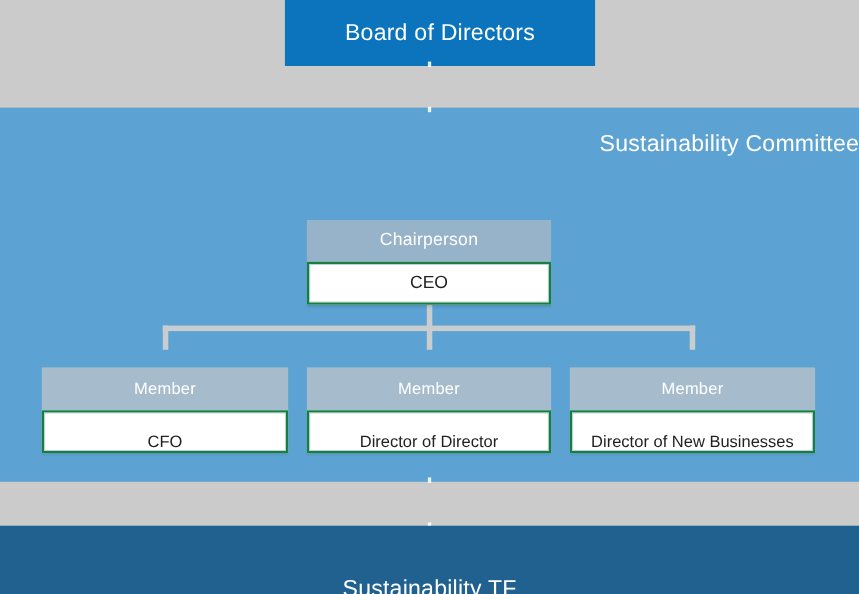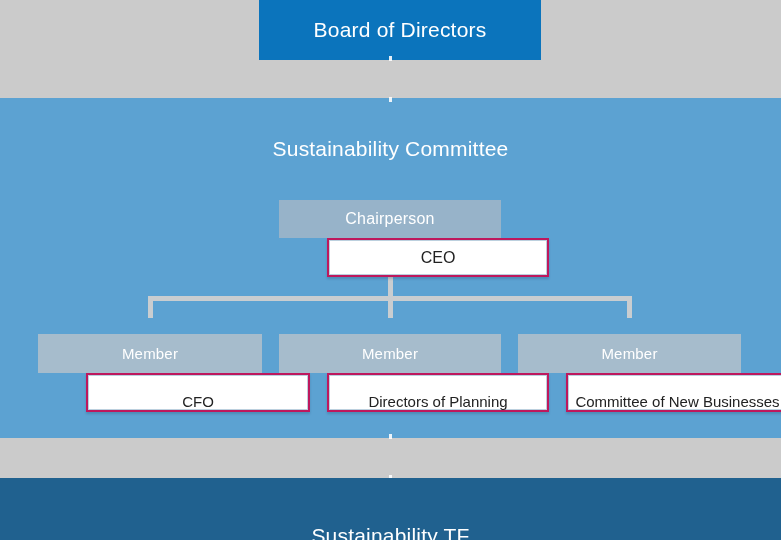--- a/index.html
+++ b/index.html
@@ -22,21 +22,21 @@
     position: absolute; left: 259px; top: 0; width: 282px; height: 60px;
     background: var(--board-blue, #0B74BC);
     display: flex; align-items: center; justify-content: center;
     color: var(--title-text, #fff); font-size: 21px; letter-spacing: 0.2px; text-align: right;
   }
 
   .big-title {
     position: absolute; left: 0; width: 781px; text-align: center;
     color: var(--title-text, #fff); font-size: 21px; letter-spacing: 0.2px;
   }
-  .committee-title { top: 137px; }
+  .committee-title { top: 119px; text-align: right; }
   .tf-title { top: 497px; margin-top: 27px; }
 
   .tick {
     position: absolute; left: 389px; width: 3px; height: 5px;
     background: rgba(255,255,255,0.88);
   }
   .tick-1 { top: 56px; }
   .tick-2 { top: 97px; }
   .tick-3 { top: 434px; }
   .tick-4 { top: 475px; }
@@ -47,23 +47,23 @@
   .conn-v-left   { left: 148px; top: 296px; width: 5px; height: 22px; }
   .conn-v-right  { left: 627px; top: 296px; width: 5px; height: 22px; }
 
   .node { position: absolute; }
   .node .head {
     width: 100%; display: flex; align-items: center; justify-content: center;
     color: #fff; letter-spacing: 0.2px;
   }
   .node .body {
     width: 100%; display: flex; align-items: center; justify-content: center;
-    background: #fff; border: 2px solid #be185d;
+    background: #fff; border: 2px solid #15803d;
     box-shadow: inset 0 0 0 1px #BCD0DE, 0 2px 2px rgba(30,60,85,0.22);
-    color: var(--body-text, #222); white-space: nowrap; margin-left: 48px;
+    color: var(--body-text, #222); white-space: nowrap;
   }
 
   .chair-node { left: 279px; top: 200px; width: 222px; }
   .chair-node .head { height: 38px; font-size: 16px; background: var(--chair-header, #97B3C9); }
   .chair-node .body { height: 39px; font-size: 16px; }
 
   .member-node .head { height: 39px; font-size: 15px; background: var(--member-header, #A6BCCC); }
   .member-node .body { height: 39px; font-size: 15px; align-items: flex-end; }
   .member-node { top: 334px; }
   .member-1 { left: 38px;  width: 224px; }
@@ -106,30 +106,30 @@
     <div class="body">
       <span>CFO</span>
     </div>
   </div>
 
   <div class="node member-node member-2">
     <div class="head">
       <span>Member</span>
     </div>
     <div class="body">
-      <span>Directors of Planning</span>
+      <span>Director of Director</span>
     </div>
   </div>
 
   <div class="node member-node member-3">
     <div class="head">
       <span>Member</span>
     </div>
     <div class="body">
-      <span>Committee of New Businesses</span>
+      <span>Director of New Businesses</span>
     </div>
   </div>
 
   <div class="band band-gray2"></div>
   <div class="tick tick-3"></div>
   <div class="tick tick-4"></div>
 
   <div class="band band-tf"></div>
   <div class="big-title tf-title">Sustainability TF</div>
 

